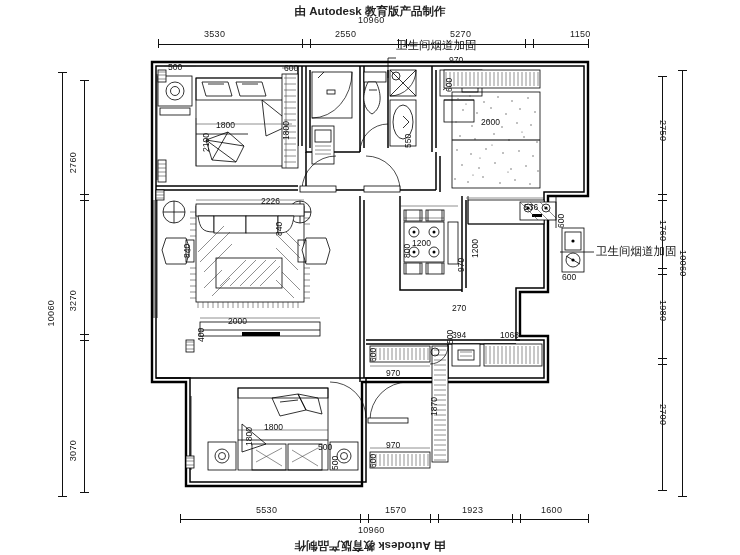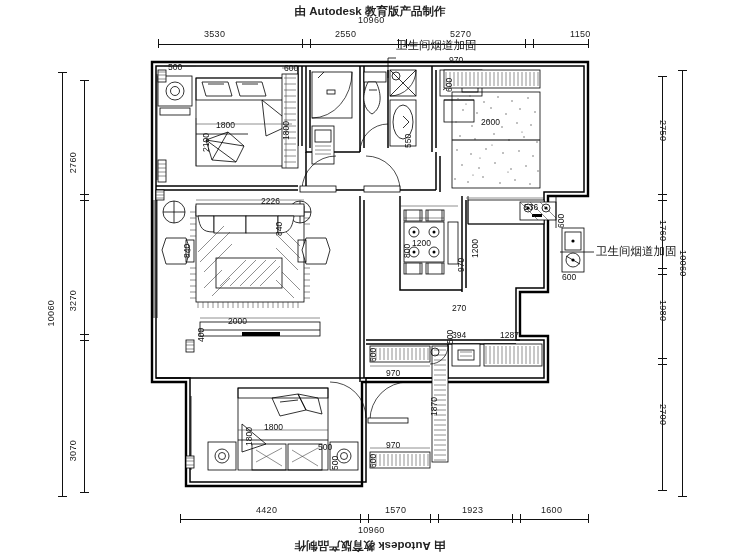--- a/index.html
+++ b/index.html
@@ -639,21 +639,21 @@
   <div>
     <div class="line h1" style="left:180px;top:519px;width:408px;"></div>
     <div class="tick" style="left:180px;top:514px;"></div>
     <div class="tick" style="left:360px;top:514px;"></div>
     <div class="tick" style="left:368px;top:514px;"></div>
     <div class="tick" style="left:430px;top:514px;"></div>
     <div class="tick" style="left:438px;top:514px;"></div>
     <div class="tick" style="left:512px;top:514px;"></div>
     <div class="tick" style="left:520px;top:514px;"></div>
     <div class="tick" style="left:588px;top:514px;"></div>
-    <div class="dimtxt" style="left:256px;top:505px;">4420</div>
+    <div class="dimtxt" style="left:256px;top:505px;">5530</div>
     <div class="dimtxt" style="left:385px;top:505px;">1570</div>
     <div class="dimtxt" style="left:462px;top:505px;">1923</div>
     <div class="dimtxt" style="left:541px;top:505px;">1600</div>
     <div class="dimtxt" style="left:358px;top:525px;">10960</div>
   </div>
 
   <div>
     <div class="line v1" style="left:62px;top:72px;height:424px;"></div>
     <div class="tickh" style="left:58px;top:72px;"></div>
     <div class="tickh" style="left:58px;top:496px;"></div>
@@ -715,21 +715,21 @@
   <div class="pdim rot" style="left:402px;top:258px;">800</div>
   <div class="pdim rot" style="left:456px;top:272px;">970</div>
   <div class="pdim rot" style="left:470px;top:258px;">1200</div>
   <div class="pdim" style="left:452px;top:255px;margin-top:48px;">270</div>
 
   <div class="pdim" style="left:524px;top:202px;">536</div>
   <div class="pdim rot" style="left:556px;top:228px;">600</div>
   <div class="pdim" style="left:562px;top:272px;">600</div>
 
   <div class="pdim" style="left:452px;top:330px;">394</div>
-  <div class="pdim" style="left:500px;top:330px;">1287</div>
+  <div class="pdim" style="left:500px;top:330px;">1068</div>
   <div class="pdim rot" style="left:445px;top:344px;">500</div>
   <div class="pdim" style="left:386px;top:368px;">970</div>
   <div class="pdim rot" style="left:429px;top:416px;">1870</div>
   <div class="pdim" style="left:386px;top:440px;">970</div>
   <div class="pdim rot" style="left:368px;top:362px;">600</div>
   <div class="pdim rot" style="left:368px;top:468px;">600</div>
 
   <div class="pdim" style="left:264px;top:422px;">1800</div>
   <div class="pdim rot" style="left:244px;top:446px;">1800</div>
   <div class="pdim" style="left:318px;top:442px;">500</div>

